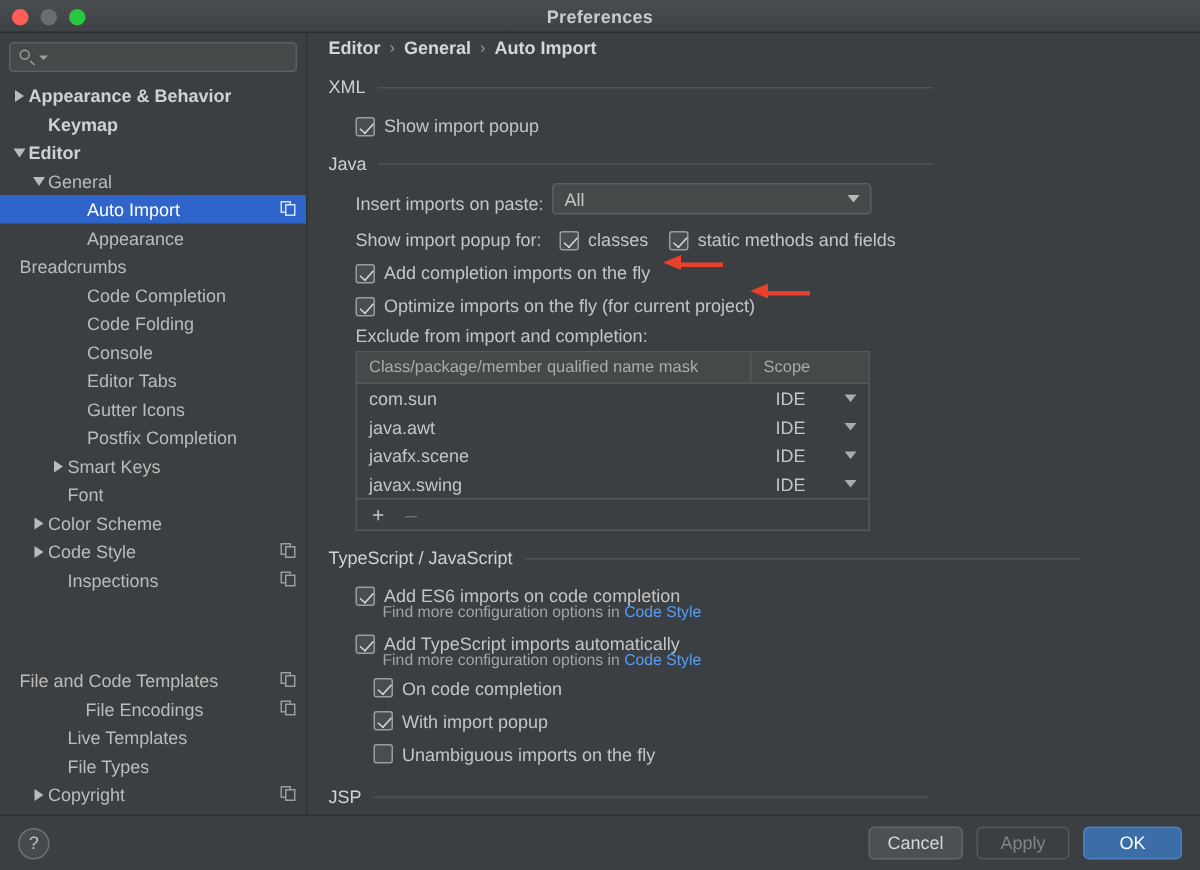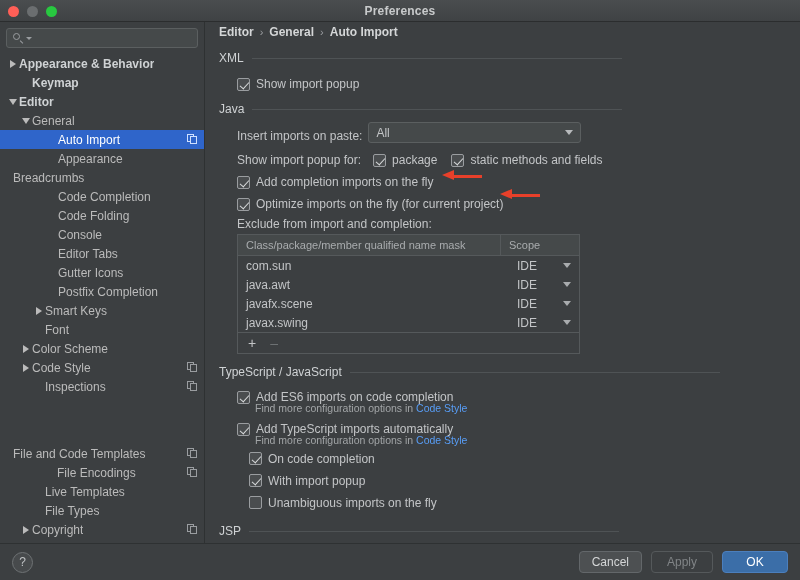--- a/index.html
+++ b/index.html
@@ -463,21 +463,21 @@
           <span class="lbl">Insert imports on paste:</span>
           <span class="combo">
             <span>All</span>
             <span class="caret"></span>
           </span>
         </div>
 
         <div class="row indent1" style="margin-top:3px;">
           <span class="lbl">Show import popup for:</span>
           <span class="cb checked" style="margin-left:12px;"></span>
-          <span class="lbl">package</span>
+          <span class="lbl">classes</span>
           <span class="cb checked" style="margin-left:14px;"></span>
           <span class="lbl">static methods and fields</span>
         </div>
 
         <div class="row indent1" style="margin-top:1px;">
           <span class="cb checked"></span>
           <span class="lbl">Add completion imports on the fly</span>
         </div>
 
         <div class="row indent1" style="margin-top:1px;">

